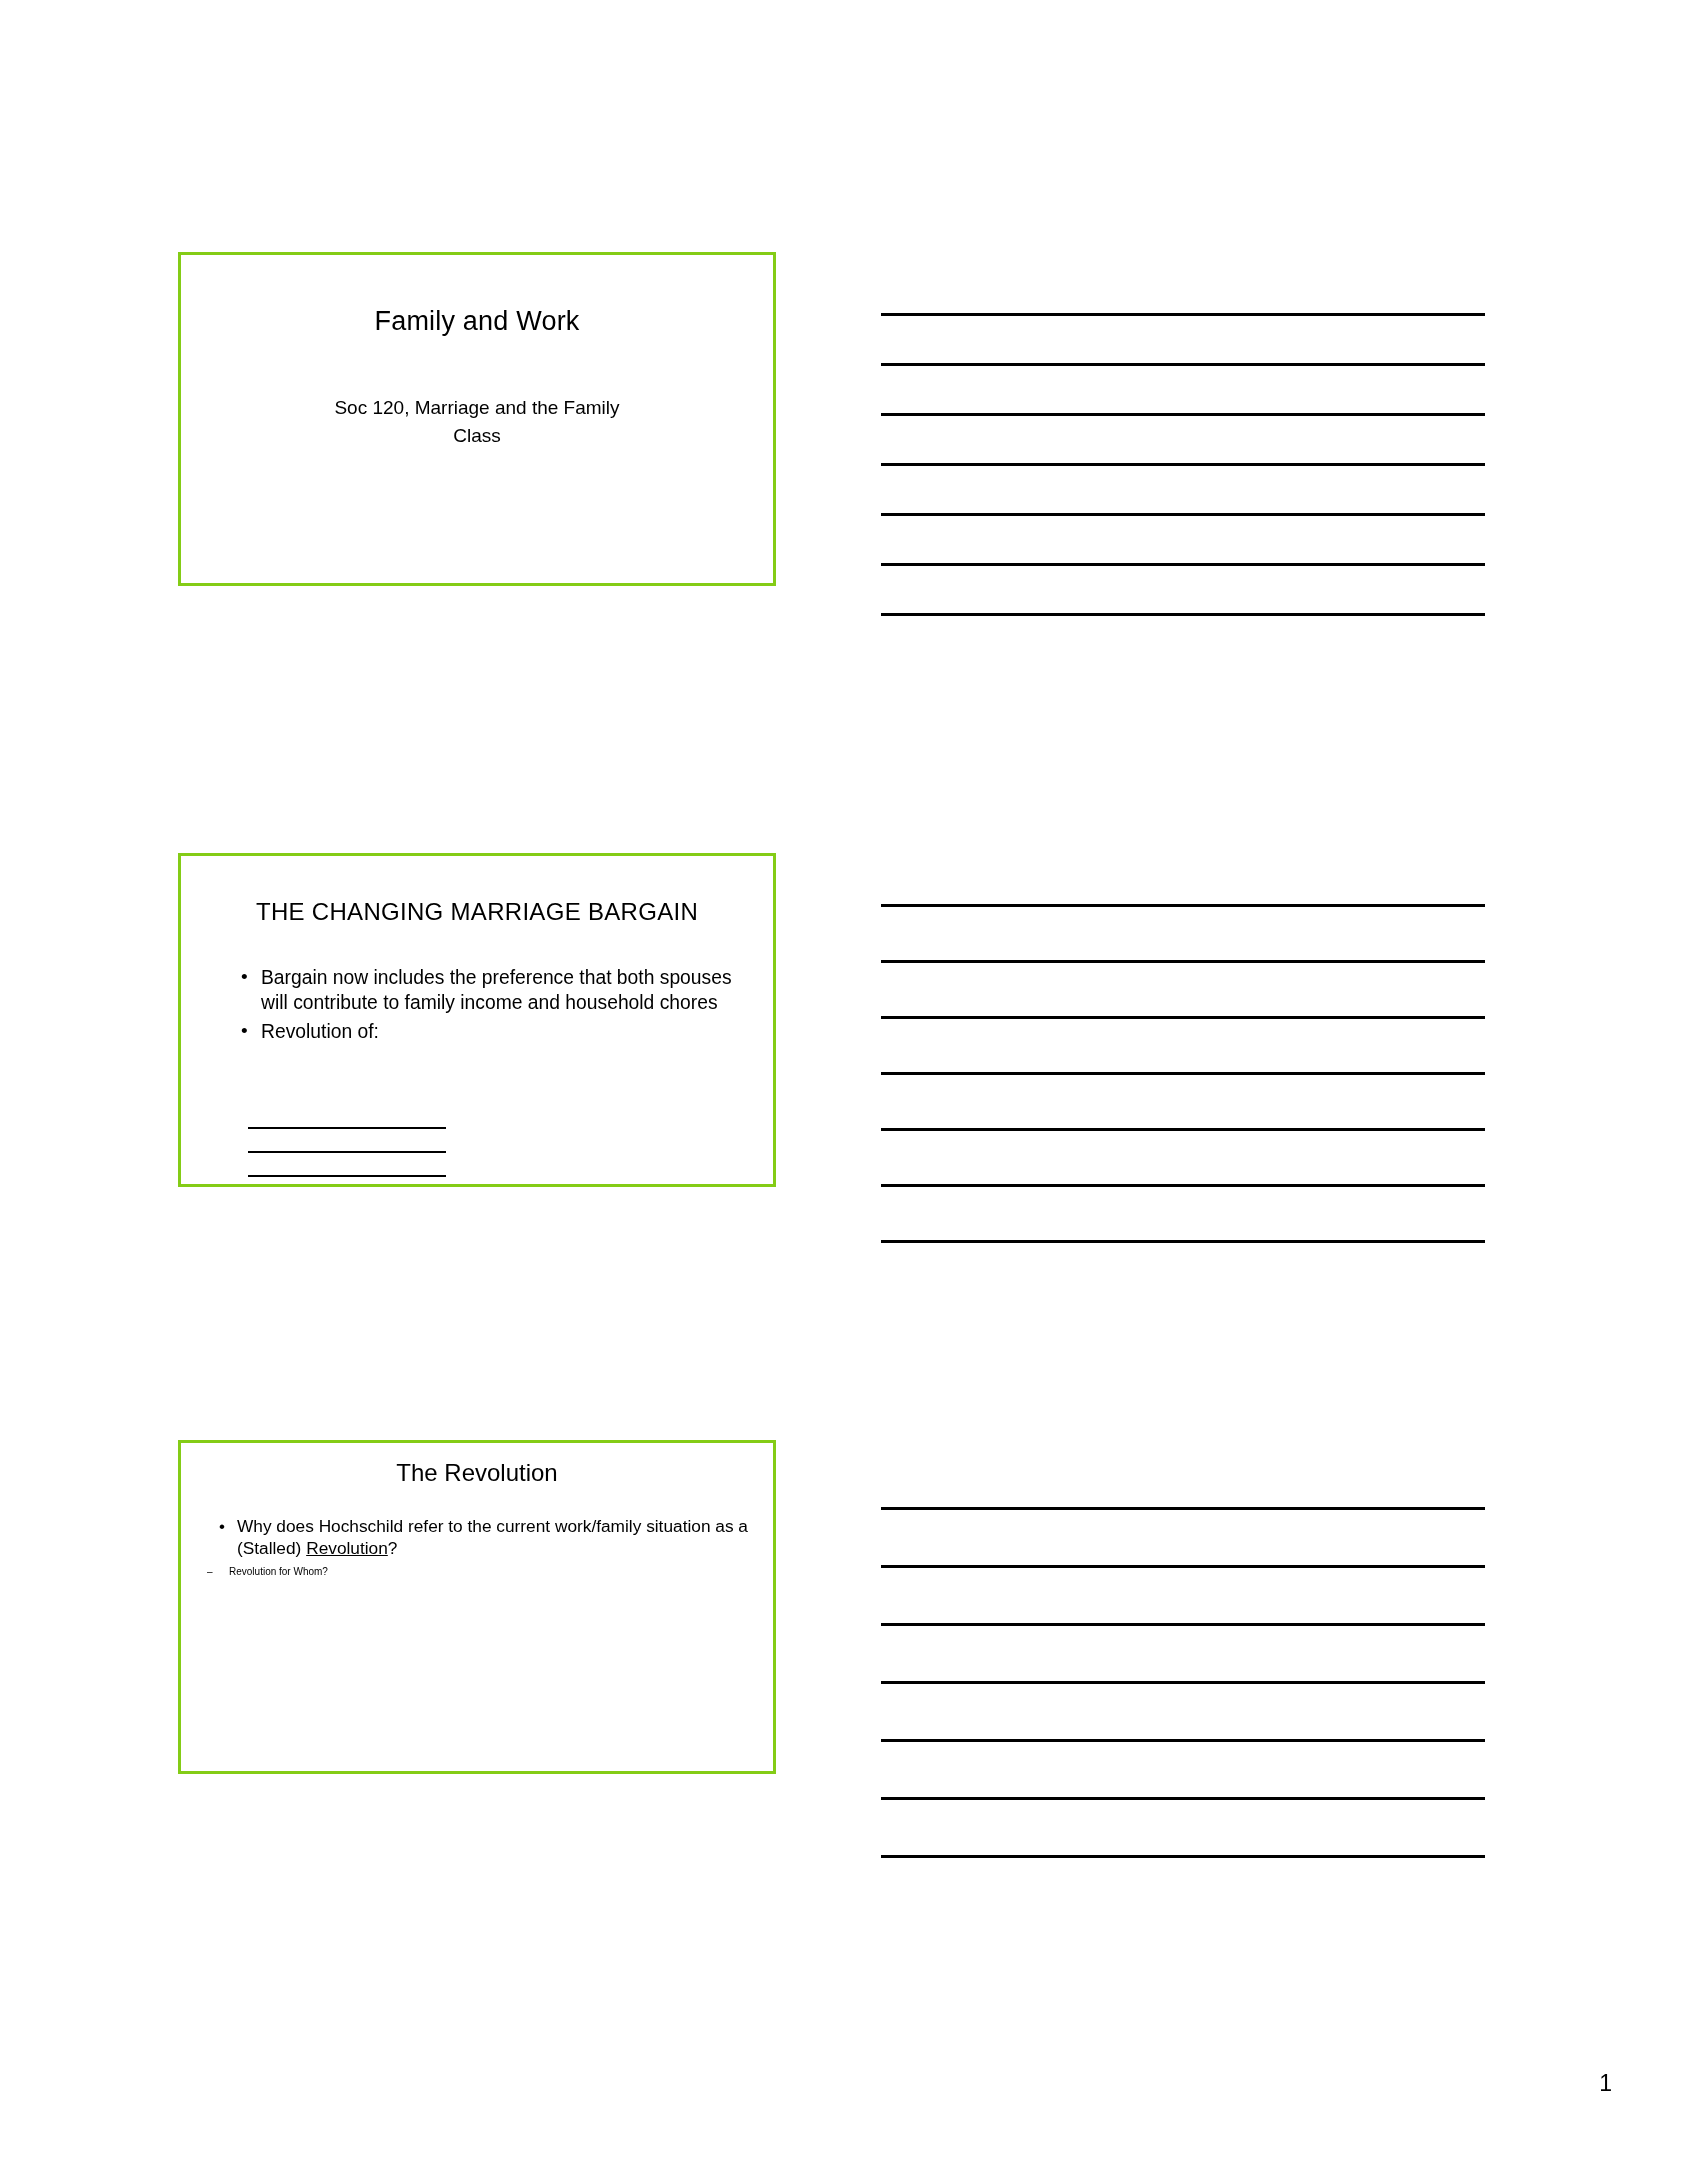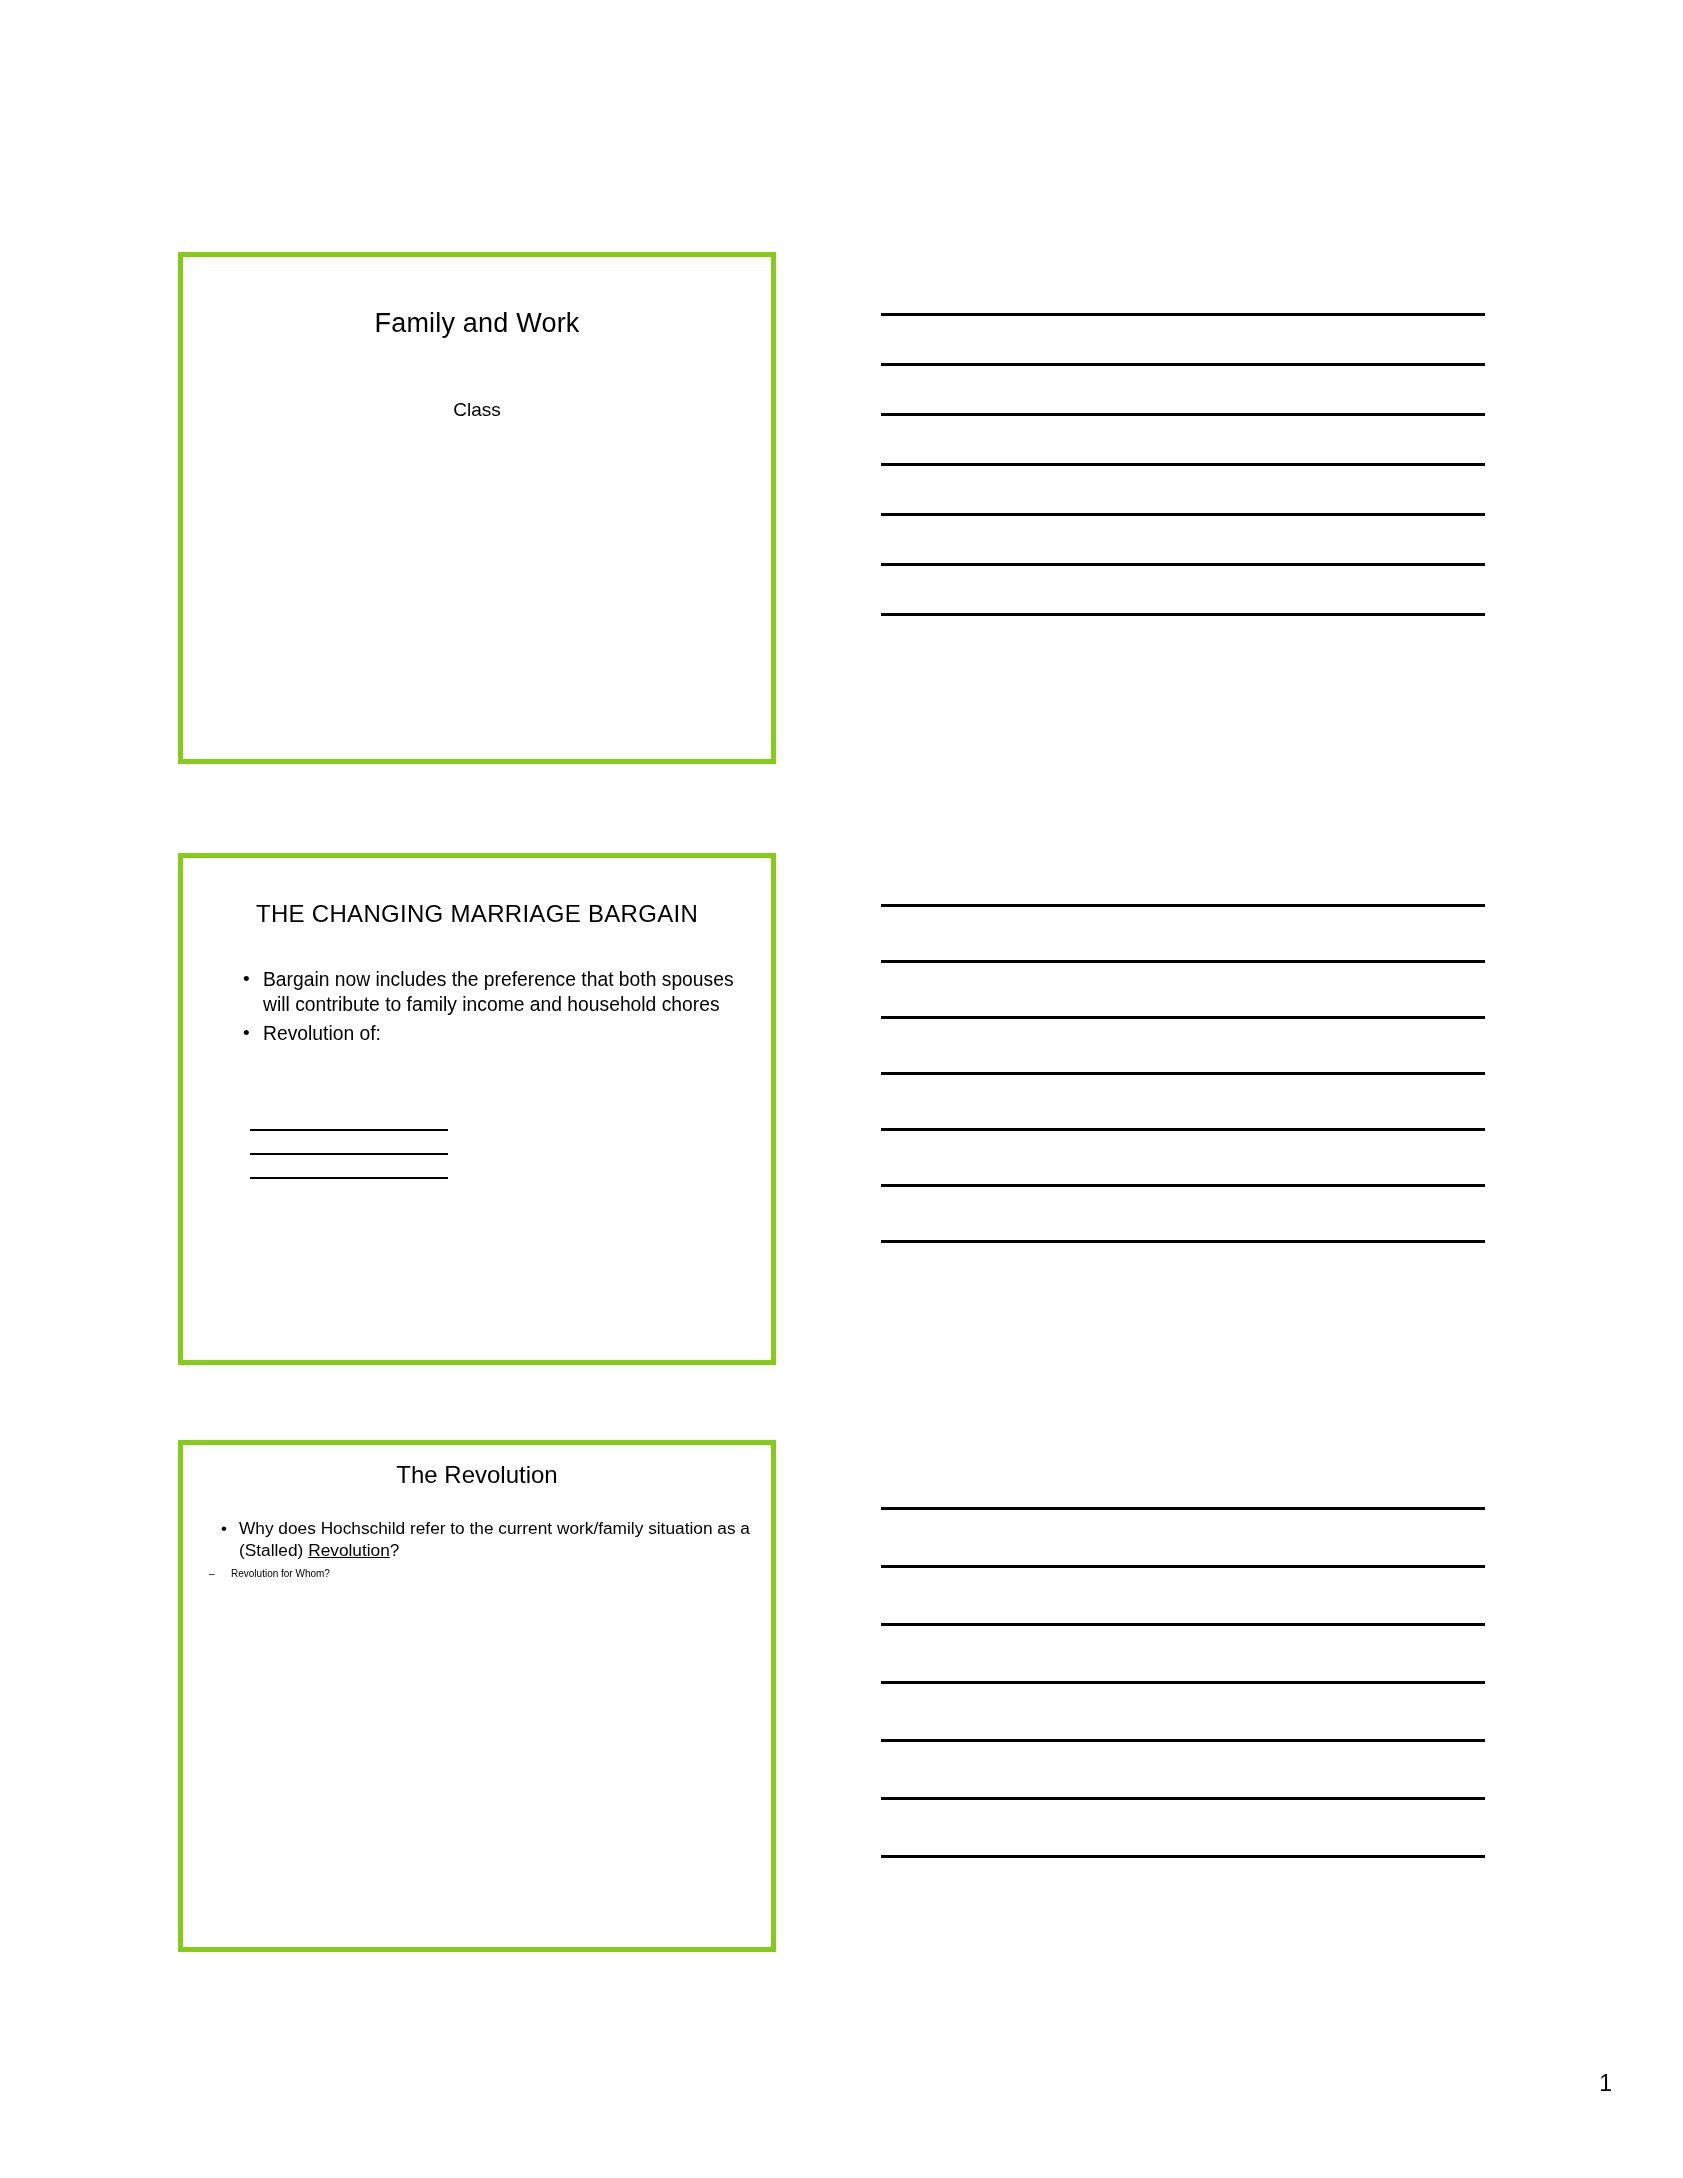--- a/index.html
+++ b/index.html
@@ -30,22 +30,22 @@
   }
   .row-1 { top: 252px; }
   .row-2 { top: 853px; }
   .row-3 { top: 1440px; }
 
   .slide {
     position: absolute;
     left: 0;
     top: 0;
     width: 598px;
-    height: 512px;
-    border: 5px solid #84cc16;
+    height: 334px;
+    border: 3px solid #84cc16;
     box-sizing: border-box;
     background: #ffffff;
   }
   .slide-inner {
     position: relative;
     width: 100%;
     height: 100%;
   }
 
   
@@ -169,20 +169,21 @@
 <body>
 
 <div class="page">
 
   <div class="row row-1">
 
     <div class="slide">
       <div class="slide-inner">
         <div class="s1-title">Family and Work</div>
         <div class="s1-sub">
+          <div>Soc 120, Marriage and the Family</div>
           <div>Class</div>
         </div>
       </div>
     </div>
 
     <div class="notes notes-1">
       <div class="note-line"></div>
       <div class="note-line"></div>
       <div class="note-line"></div>
       <div class="note-line"></div>

